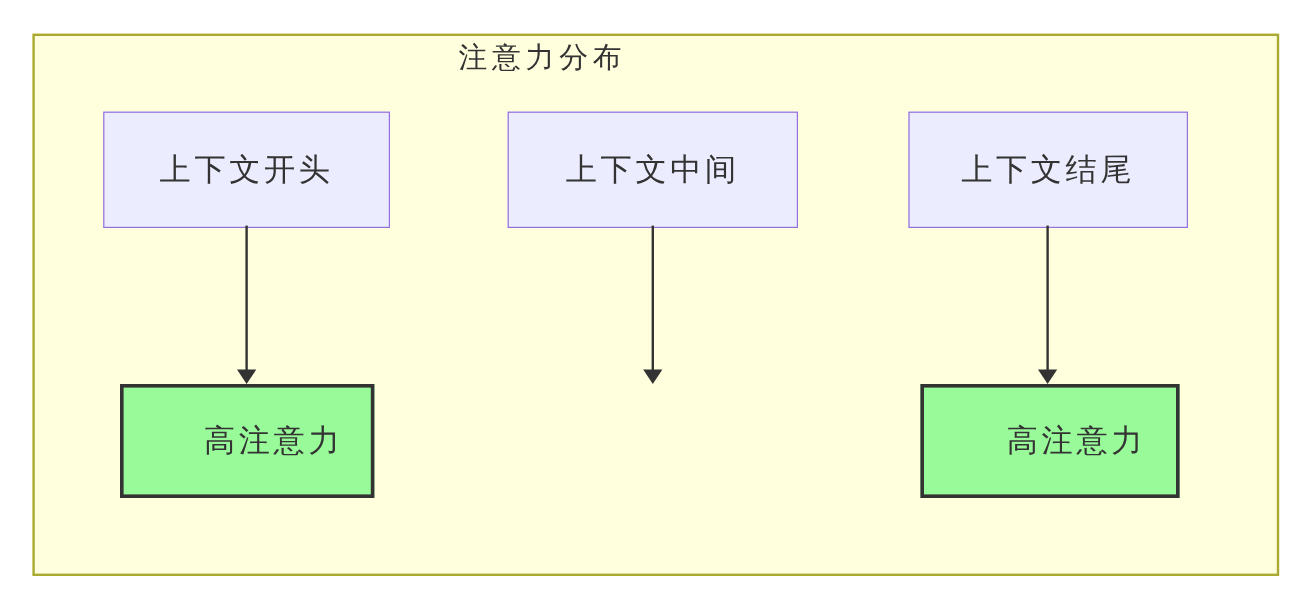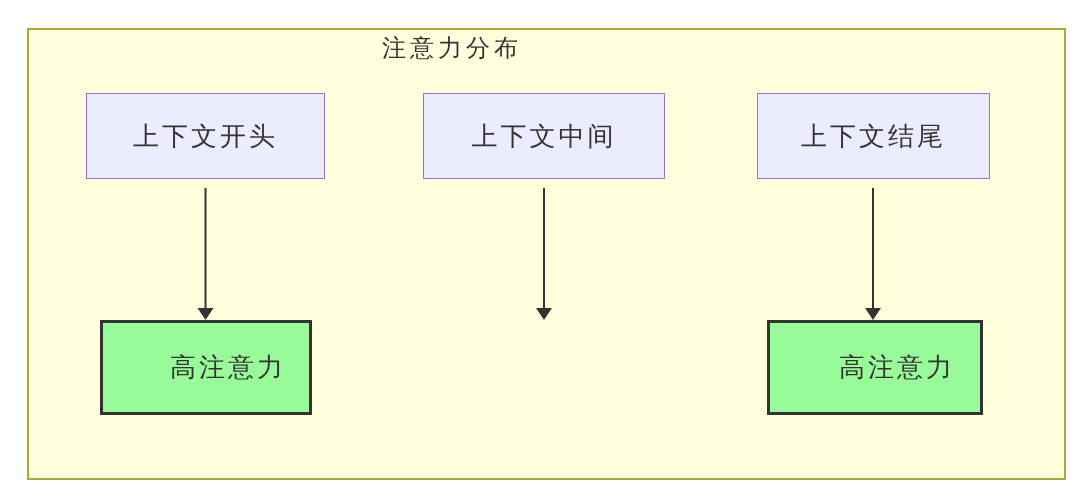--- a/index.html
+++ b/index.html
@@ -41,21 +41,21 @@
     justify-content: center;
     box-sizing: border-box;
     font-size: 26px;
     letter-spacing: 3px;
     color: var(--text, #333333);
   }
   .node.context {
     background: var(--context-fill, #ececff);
     border: 1.5px solid var(--context-border, #9370db);
     top: 93px;
-    height: 86px;
+    height: 97px;
   }
   .node.result {
     border: 3px solid var(--result-border, #333333);
     top: 320px;
     height: 95px;
   }
   .node.result.high { background: var(--high-fill, #99fa99); padding-left: 44px; }
   .node.result.low  { background: var(--low-fill, #ff9999); }
 
   #ctx-start  { left: 86px;  width: 239px; }

